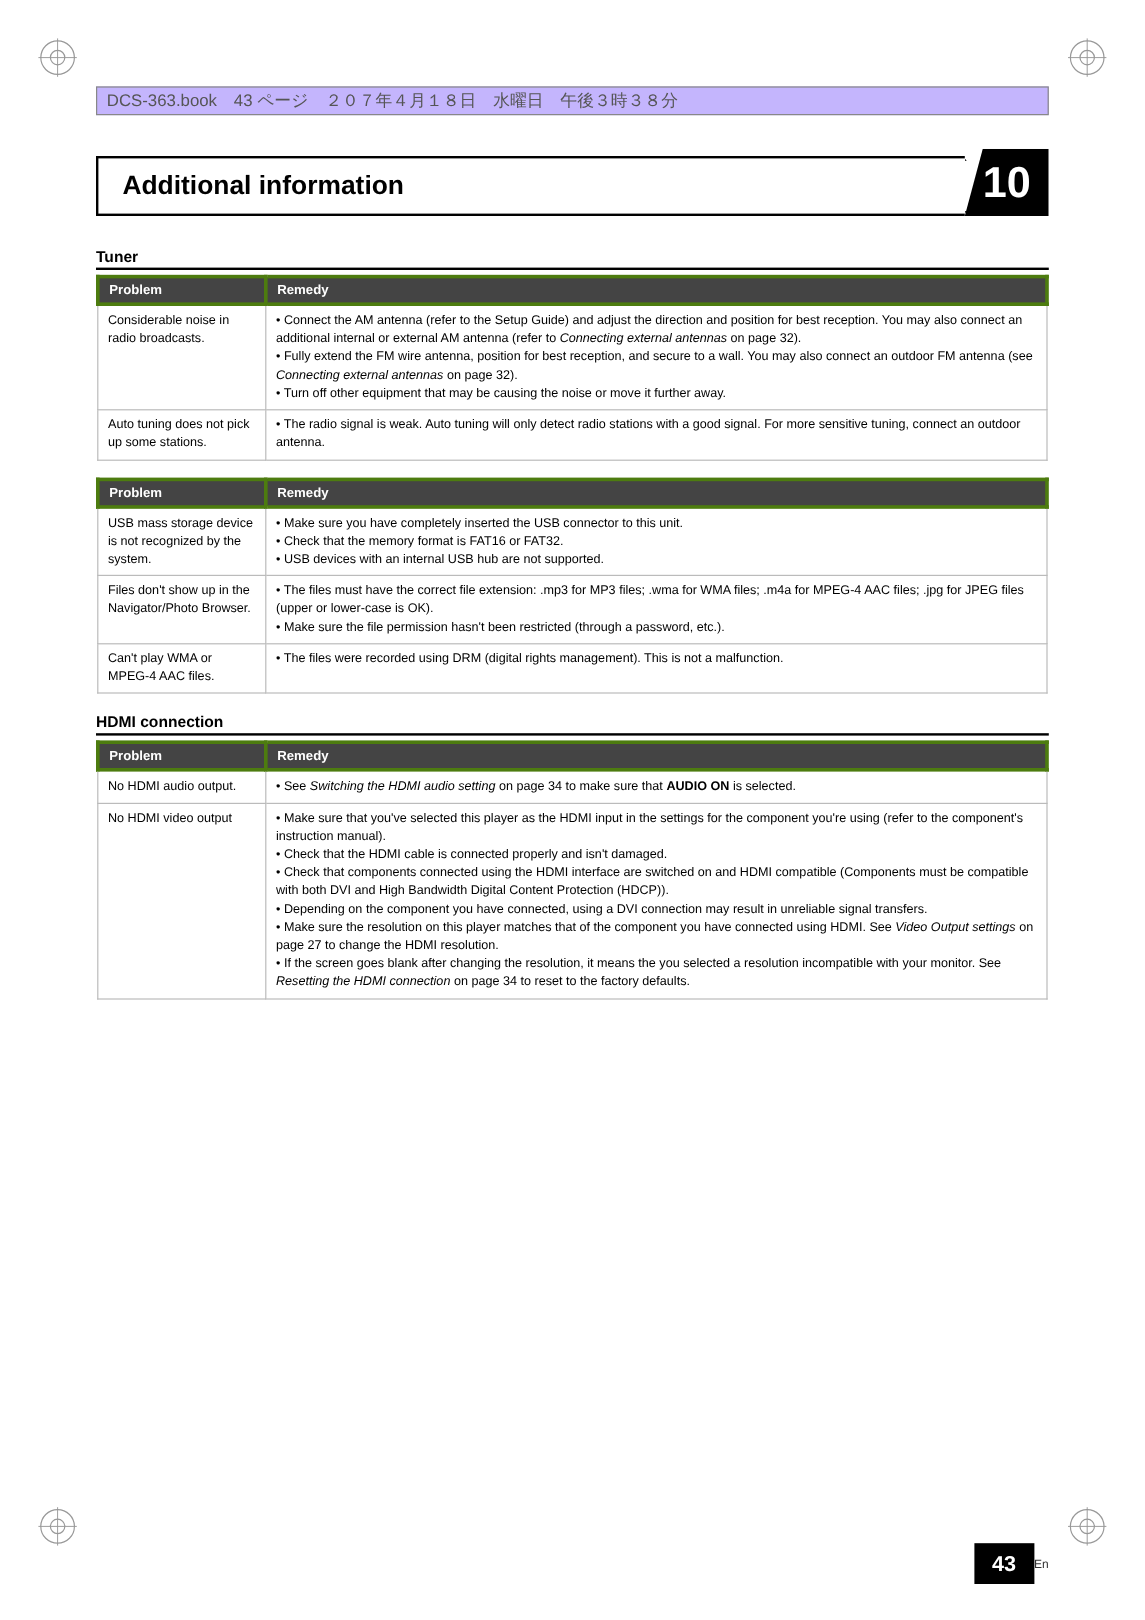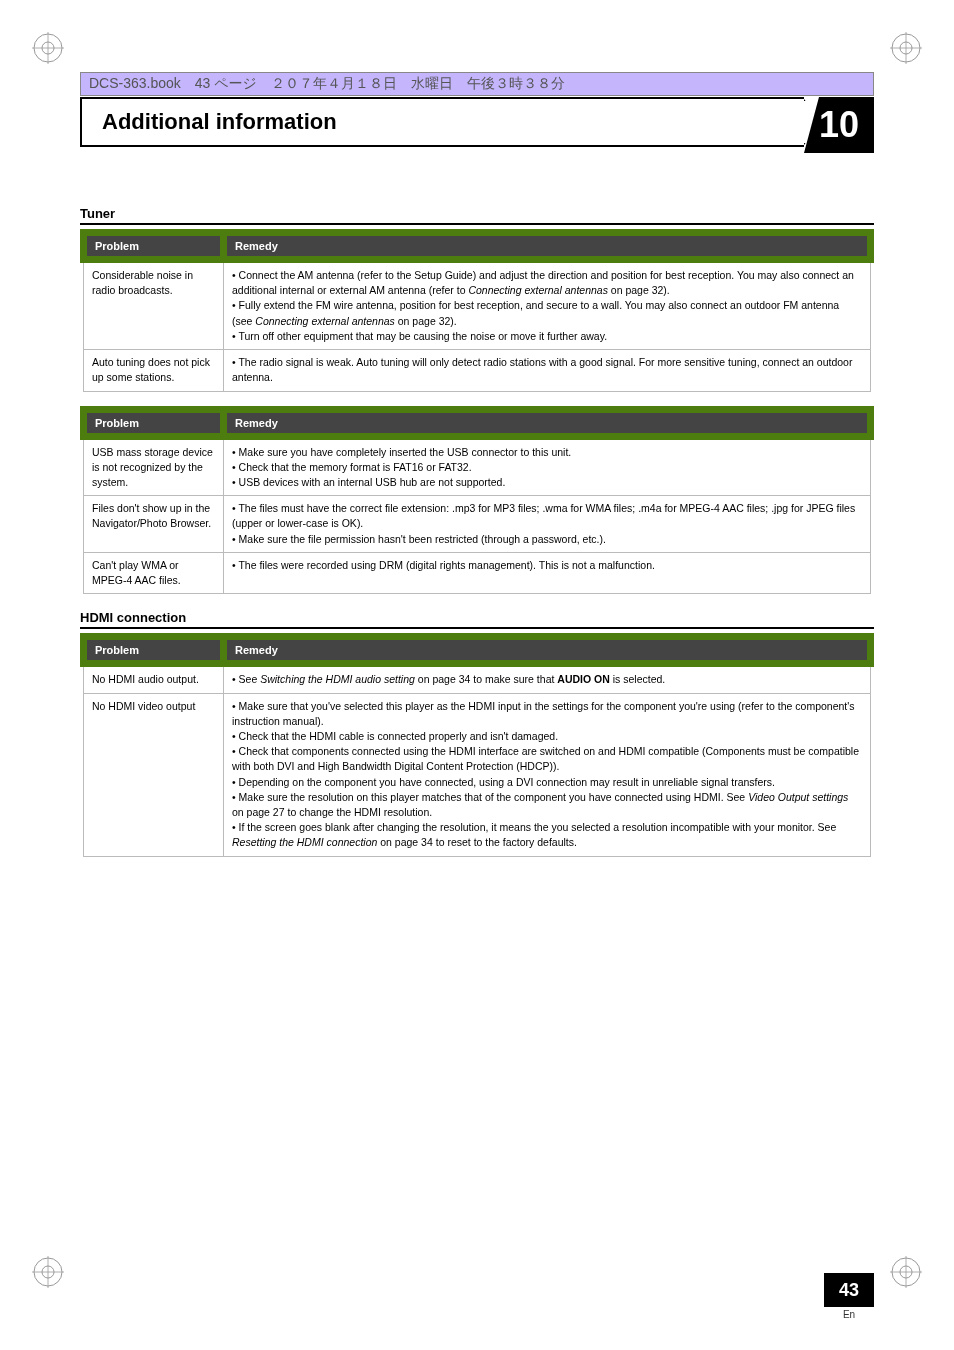--- a/index.html
+++ b/index.html
@@ -43,25 +43,25 @@
       border: 1px solid #888;
       padding: 2px 8px;
       font-size: 14px;
       color: #555;
       background: #c4b5fd;
     }
 
     
     .chapter-header {
       position: absolute;
-      top: 97px;
+      top: 124px;
       left: 80px;
       right: 80px;
       display: flex;
-      align-items: flex-start;
+      align-items: flex-end;
     }
 
     .chapter-title-box {
       flex: 1;
       background: #fff;
       border: 2px solid #000;
       border-right: none;
       padding: 10px 20px;
       position: relative;
     }
@@ -124,21 +124,21 @@
       margin-bottom: 14px;
     }
 
     th {
       background: #444;
       color: #fff;
       text-align: left;
       padding: 4px 8px;
       font-size: 11px;
       font-weight: bold;
-      border: 7px solid #4d7c0f;
+      border: 3px solid #4d7c0f;
     }
 
     td {
       border: 1px solid #bbb;
       padding: 5px 8px;
       vertical-align: top;
       font-size: 10.5px;
       line-height: 1.45;
     }
 
@@ -150,21 +150,21 @@
     td:last-child {
       width: auto;
     }
 
     
     .page-footer {
       position: absolute;
       bottom: 30px;
       right: 80px;
       display: flex;
-      flex-direction: column;
+      flex-direction: row;
       align-items: center;
     }
 
     .page-number-box {
       background: #000;
       color: #fff;
       font-size: 18px;
       font-weight: bold;
       width: 50px;
       height: 34px;

